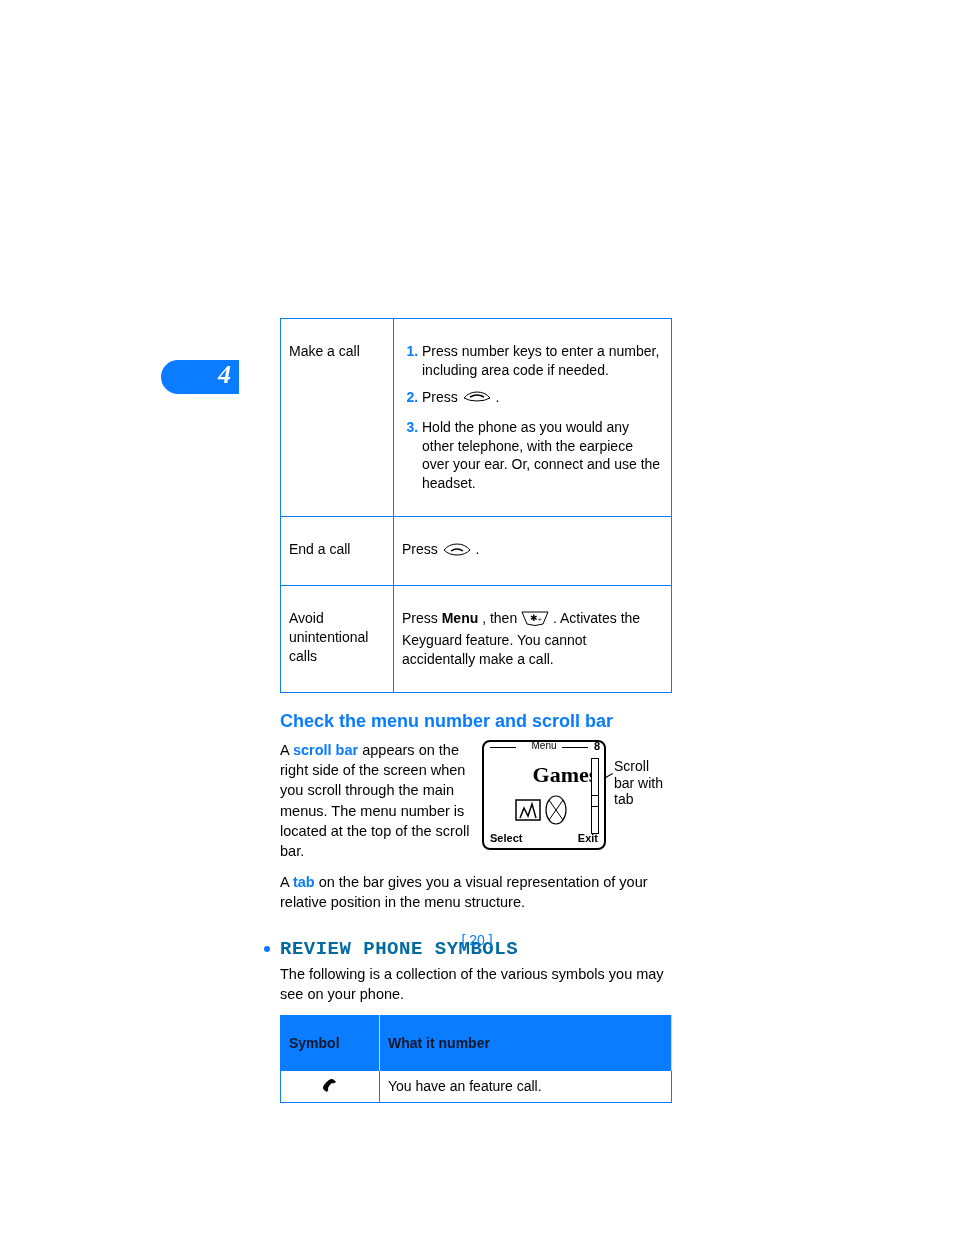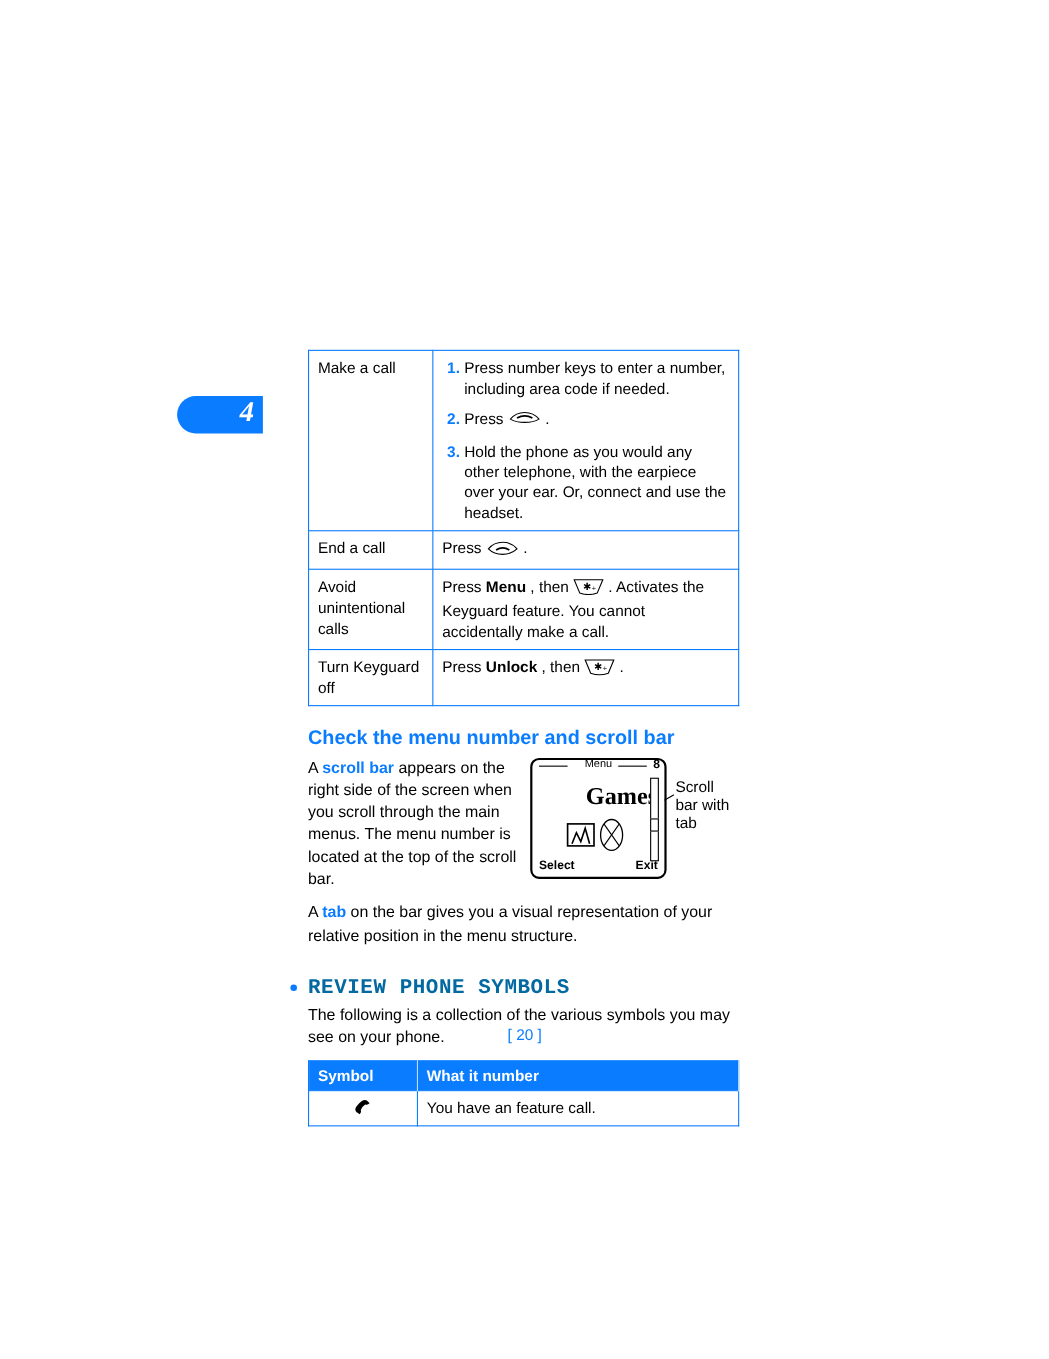--- a/index.html
+++ b/index.html
@@ -32,21 +32,21 @@
     width: 392px;
   }
 
   table.actions {
     border-collapse: collapse;
     width: 100%;
     border: 1px solid #0a7cff;
   }
   table.actions td {
     border: 1px solid #0a7cff;
-    padding: 6px 8px;
+    padding: 23px 8px;
     vertical-align: top;
     font-size: 14px;
     line-height: 1.35;
   }
   table.actions td.first { width: 96px; }
   ol.steps { margin: 0; padding-left: 20px; }
   ol.steps li { margin-bottom: 8px; }
   ol.steps li:last-child { margin-bottom: 0; }
   ol.steps li::marker { color: #0a7cff; font-weight: 700; }
   .boldterm { font-weight: 700; }
@@ -174,25 +174,25 @@
   }
 
   table.symbols {
     border-collapse: collapse;
     width: 100%;
     border: 1px solid #0a7cff;
     margin-top: 6px;
   }
   table.symbols th {
     background: #0a7cff;
-    color: #ffffff;
+    color: #0f172a;
     text-align: left;
     font-weight: 700;
     font-size: 14px;
-    padding: 5px 8px;
+    padding: 19px 8px;
     border-right: 1px solid #bcdcff;
   }
   table.symbols td {
     border: 1px solid #0a7cff;
     padding: 5px 8px;
     font-size: 14px;
     vertical-align: middle;
   }
   table.symbols td.symcell { width: 82px; text-align: center; }
 
@@ -255,35 +255,20 @@
           <span>Press </span>
           <span class="boldterm">Menu</span>
           <span>, then </span>
           <span class="key-star">
             <svg width="28" height="16" viewBox="0 0 28 16">
                   <path d="M1 2 L27 2 L22 14 Q14 17 6 14 Z" fill="none" stroke="#000" stroke-width="1"></path>
                   <text x="9" y="11" font-size="9" font-family="Arial">✱₊</text>
                 </svg>
           </span>
           <span>. Activates the Keyguard feature. You cannot accidentally make a call.</span>
-        </td>
-      </tr>
-      <tr>
-        <td class="first">Turn Keyguard off</td>
-        <td>
-          <span>Press </span>
-          <span class="boldterm">Unlock</span>
-          <span>, then </span>
-          <span class="key-star">
-            <svg width="28" height="16" viewBox="0 0 28 16">
-                  <path d="M1 2 L27 2 L22 14 Q14 17 6 14 Z" fill="none" stroke="#000" stroke-width="1"></path>
-                  <text x="9" y="11" font-size="9" font-family="Arial">✱₊</text>
-                </svg>
-          </span>
-          <span>.</span>
         </td>
       </tr>
     </tbody>
       </table>
 
     <h3 class="section-h3">Check the menu number and scroll bar</h3>
 
     <div class="float-wrap">
       <div class="phone-fig">
         <div class="phone-screen">

